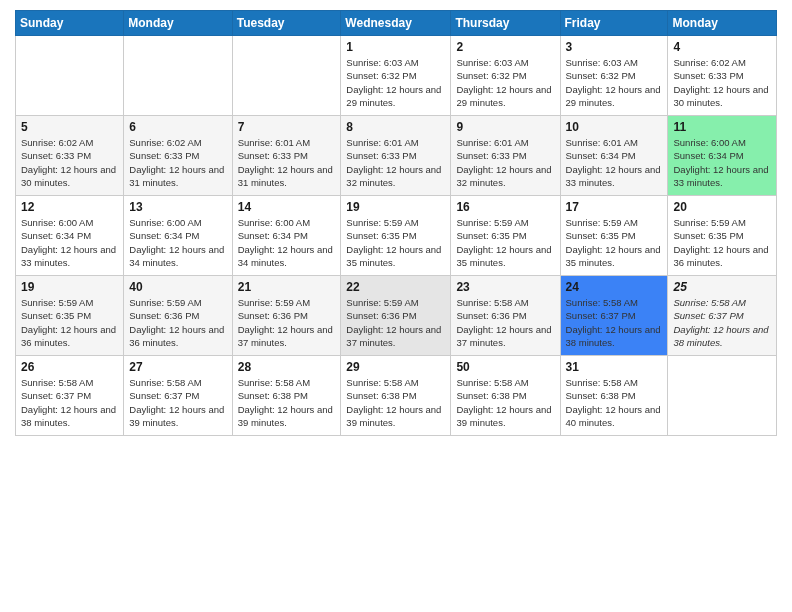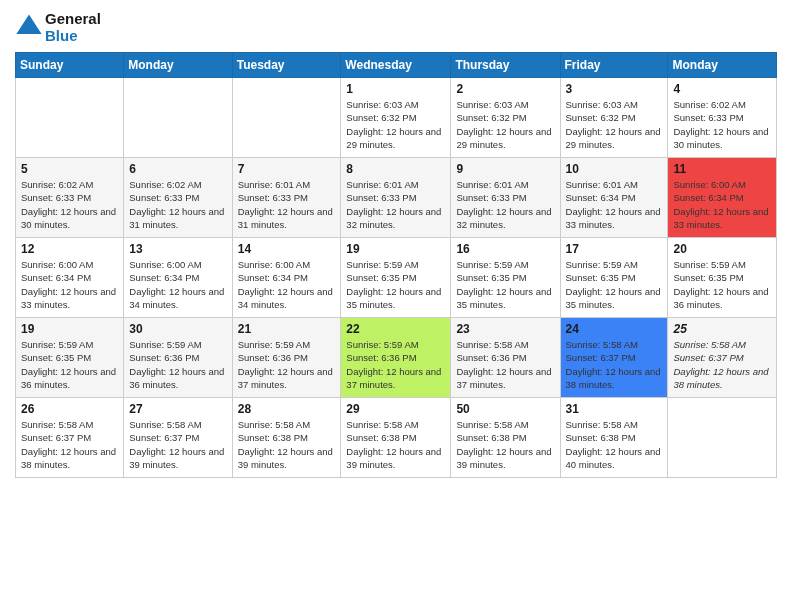--- a/index.html
+++ b/index.html
@@ -80,36 +80,20 @@
     }
     .empty-cell {
       background: #f9f9f9;
     }
     .week-row td { height: 80px; }
   </style>
 </head>
 <body>
 
 <div class="page">
-  <div class="header">
-    <div class="logo">
-      <svg class="logo-icon" viewBox="0 0 40 40">
-        <polygon points="20,2 38,30 2,30" fill="#1a75bc"></polygon>
-        <rect x="10" y="22" width="20" height="8" fill="#1a75bc"></rect>
-      </svg>
-      <div>
-        <div style="font-size:15px;font-weight:bold;color:#1a1a1a;">General</div>
-        <div style="font-size:15px;font-weight:bold;color:#1a75bc;">Blue</div>
-      </div>
-    </div>
-    <div class="title-block">
-      <div class="title-month"></div>
-      <div class="title-location"></div>
-    </div>
-  </div>
 
   <table class="calendar">
     <thead>
       <tr>
       <th>Sunday</th>
           <th>Monday</th>
           <th>Tuesday</th>
           <th>Wednesday</th>
           <th>Thursday</th>
           <th>Friday</th>
@@ -176,21 +160,21 @@
             <div class="day-info" style="white-space: pre-line;">Sunrise: 6:01 AM
 Sunset: 6:33 PM
 Daylight: 12 hours and 32 minutes.</div>
           </td>
           <td style="background: rgb(245, 245, 245);">
             <div class="day-number">10</div>
             <div class="day-info" style="white-space: pre-line;">Sunrise: 6:01 AM
 Sunset: 6:34 PM
 Daylight: 12 hours and 33 minutes.</div>
           </td>
-          <td style="background: #ef4444;">
+          <td style="background: #86efac;">
             <div class="day-number">11</div>
             <div class="day-info" style="white-space: pre-line;">Sunrise: 6:00 AM
 Sunset: 6:34 PM
 Daylight: 12 hours and 33 minutes.</div>
           </td>
         </tr>
         <tr class="week-row">
           <td>
             <div class="day-number">12</div>
             <div class="day-info" style="white-space: pre-line;">Sunrise: 6:00 AM
@@ -235,32 +219,32 @@
           </td>
         </tr>
         <tr class="week-row">
           <td style="background: rgb(245, 245, 245);">
             <div class="day-number">19</div>
             <div class="day-info" style="white-space: pre-line;">Sunrise: 5:59 AM
 Sunset: 6:35 PM
 Daylight: 12 hours and 36 minutes.</div>
           </td>
           <td style="background: rgb(245, 245, 245);">
-            <div class="day-number">30</div>
+            <div class="day-number">40</div>
             <div class="day-info" style="white-space: pre-line;">Sunrise: 5:59 AM
 Sunset: 6:36 PM
 Daylight: 12 hours and 36 minutes.</div>
           </td>
           <td style="background: rgb(245, 245, 245);">
             <div class="day-number">21</div>
             <div class="day-info" style="white-space: pre-line;">Sunrise: 5:59 AM
 Sunset: 6:36 PM
 Daylight: 12 hours and 37 minutes.</div>
           </td>
-          <td style="background: #bef264; margin-top: 12px;">
+          <td style="background: #e5e5e5; margin-top: 12px;">
             <div class="day-number">22</div>
             <div class="day-info" style="white-space: pre-line;">Sunrise: 5:59 AM
 Sunset: 6:36 PM
 Daylight: 12 hours and 37 minutes.</div>
           </td>
           <td style="background: rgb(245, 245, 245);">
             <div class="day-number">23</div>
             <div class="day-info" style="white-space: pre-line;">Sunrise: 5:58 AM
 Sunset: 6:36 PM
 Daylight: 12 hours and 37 minutes.</div>

